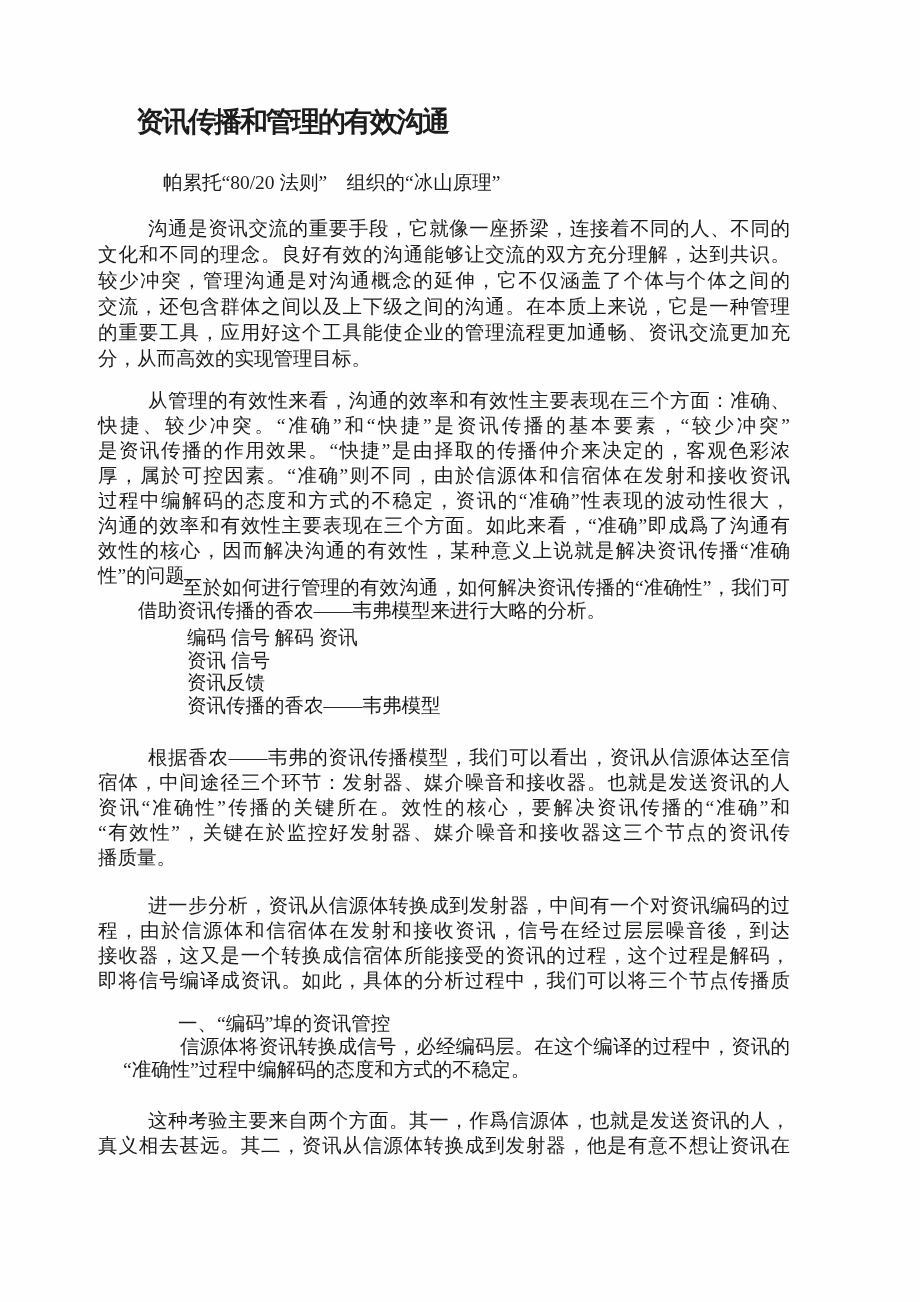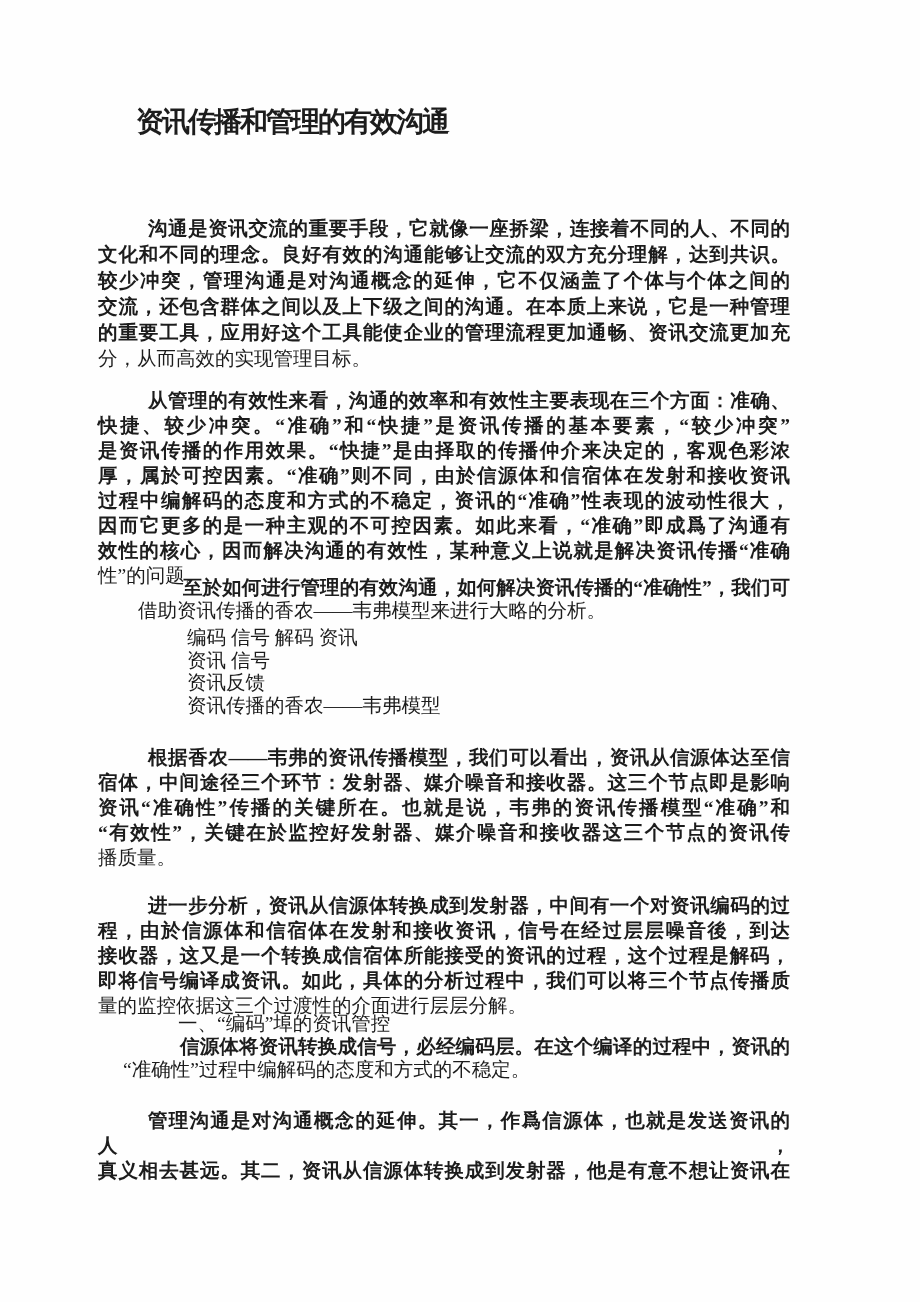--- a/index.html
+++ b/index.html
@@ -18,21 +18,21 @@
     font-weight:700; letter-spacing:-2px;
     white-space:nowrap;
   }
   .subtitle {
     position:absolute; left:163px; top:170px;
     font-size:19.5px; line-height:26px;
     white-space:nowrap;
   }
   .block { position:absolute; font-size:19.5px; }
   .ln { min-height:1em; }
-  .ln.j { text-align:justify; text-align-last:justify;font-weight:bold; }
+  .ln.j { text-align:justify; text-align-last:justify; }
 
   .b-p1    { left:98px;  top:216px;  width:692px; line-height:26px; }
   .b-p2    { left:98px;  top:388px;  width:692px; line-height:25px; }
   .b-p3    { left:138px; top:577px;  width:652px; line-height:22.5px; }
   .b-model { left:187px; top:627px;  width:603px; line-height:22.5px; }
   .b-p4    { left:98px;  top:745px;  width:692px; line-height:25px; }
   .b-p5    { left:98px;  top:893px;  width:692px; line-height:25px; }
   .b-h1    { left:178px; top:1012px; width:612px; line-height:23px; }
   .b-p6    { left:123px; top:1035px; width:667px; line-height:23px; }
   .b-p7    { left:98px;  top:1108px; width:692px; line-height:25px; }
@@ -44,67 +44,67 @@
   .b-p5 .ln:first-child { text-indent:50px; }
   .b-p6 .ln:first-child { text-indent:57px; }
   .b-p7 .ln:first-child { text-indent:50px; }
 </style>
 </head>
 <body>
 
 <div class="page">
   <h1 class="doc-title">资讯传播和管理的有效沟通</h1>
 
+  <div class="subtitle">帕累托“80/20 法则”　组织的“冰山原理”</div>
 
   <div class="block b-p1">
       <div class="ln j">沟通是资讯交流的重要手段，它就像一座挢梁，连接着不同的人、不同的</div>
       <div class="ln j">文化和不同的理念。良好有效的沟通能够让交流的双方充分理解，达到共识。</div>
       <div class="ln j">较少冲突，管理沟通是对沟通概念的延伸，它不仅涵盖了个体与个体之间的</div>
       <div class="ln j">交流，还包含群体之间以及上下级之间的沟通。在本质上来说，它是一种管理</div>
       <div class="ln j">的重要工具，应用好这个工具能使企业的管理流程更加通畅、资讯交流更加充</div>
       <div class="ln">分，从而高效的实现管理目标。</div>
     </div>
   <div class="block b-p2">
       <div class="ln j">从管理的有效性来看，沟通的效率和有效性主要表现在三个方面：准确、</div>
       <div class="ln j">快捷、较少冲突。“准确”和“快捷”是资讯传播的基本要素，“较少冲突”</div>
       <div class="ln j">是资讯传播的作用效果。“快捷”是由择取的传播仲介来决定的，客观色彩浓</div>
       <div class="ln j">厚，属於可控因素。“准确”则不同，由於信源体和信宿体在发射和接收资讯</div>
       <div class="ln j">过程中编解码的态度和方式的不稳定，资讯的“准确”性表现的波动性很大，</div>
-      <div class="ln j">因而它更多的是一种主观的不可控因素。如此来看，“准确”即成爲了沟通有</div>
+      <div class="ln j">沟通的效率和有效性主要表现在三个方面。如此来看，“准确”即成爲了沟通有</div>
       <div class="ln j">效性的核心，因而解决沟通的有效性，某种意义上说就是解决资讯传播“准确</div>
       <div class="ln">性”的问题。</div>
     </div>
   <div class="block b-p3">
       <div class="ln j">至於如何进行管理的有效沟通，如何解决资讯传播的“准确性”，我们可</div>
       <div class="ln">借助资讯传播的香农——韦弗模型来进行大略的分析。</div>
     </div>
   <div class="block b-model">
       <div class="ln">编码 信号 解码 资讯</div>
       <div class="ln">资讯 信号</div>
       <div class="ln">资讯反馈</div>
       <div class="ln">资讯传播的香农——韦弗模型</div>
     </div>
   <div class="block b-p4">
       <div class="ln j">根据香农——韦弗的资讯传播模型，我们可以看出，资讯从信源体达至信</div>
-      <div class="ln j">宿体，中间途径三个环节：发射器、媒介噪音和接收器。这三个节点即是影响</div>
-      <div class="ln j">资讯“准确性”传播的关键所在。也就是说，韦弗的资讯传播模型“准确”和</div>
+      <div class="ln j">宿体，中间途径三个环节：发射器、媒介噪音和接收器。也就是发送资讯的人</div>
+      <div class="ln j">资讯“准确性”传播的关键所在。效性的核心，要解决资讯传播的“准确”和</div>
       <div class="ln j">“有效性”，关键在於监控好发射器、媒介噪音和接收器这三个节点的资讯传</div>
       <div class="ln">播质量。</div>
     </div>
   <div class="block b-p5">
       <div class="ln j">进一步分析，资讯从信源体转换成到发射器，中间有一个对资讯编码的过</div>
       <div class="ln j">程，由於信源体和信宿体在发射和接收资讯，信号在经过层层噪音後，到达</div>
       <div class="ln j">接收器，这又是一个转换成信宿体所能接受的资讯的过程，这个过程是解码，</div>
       <div class="ln j">即将信号编译成资讯。如此，具体的分析过程中，我们可以将三个节点传播质</div>
-      <div class="ln">量的监控依据这三个过渡性的介面进行层层分解。</div>
     </div>
   <div class="block b-h1">
       <div class="ln">一、“编码”埠的资讯管控</div>
     </div>
   <div class="block b-p6">
       <div class="ln j">信源体将资讯转换成信号，必经编码层。在这个编译的过程中，资讯的</div>
       <div class="ln">“准确性”过程中编解码的态度和方式的不稳定。</div>
     </div>
   <div class="block b-p7">
-      <div class="ln j">管理沟通是对沟通概念的延伸。其一，作爲信源体，也就是发送资讯的人，</div>
+      <div class="ln j">这种考验主要来自两个方面。其一，作爲信源体，也就是发送资讯的人，</div>
       <div class="ln j">真义相去甚远。其二，资讯从信源体转换成到发射器，他是有意不想让资讯在</div>
     </div>
 </div>
 
 </body></html>

